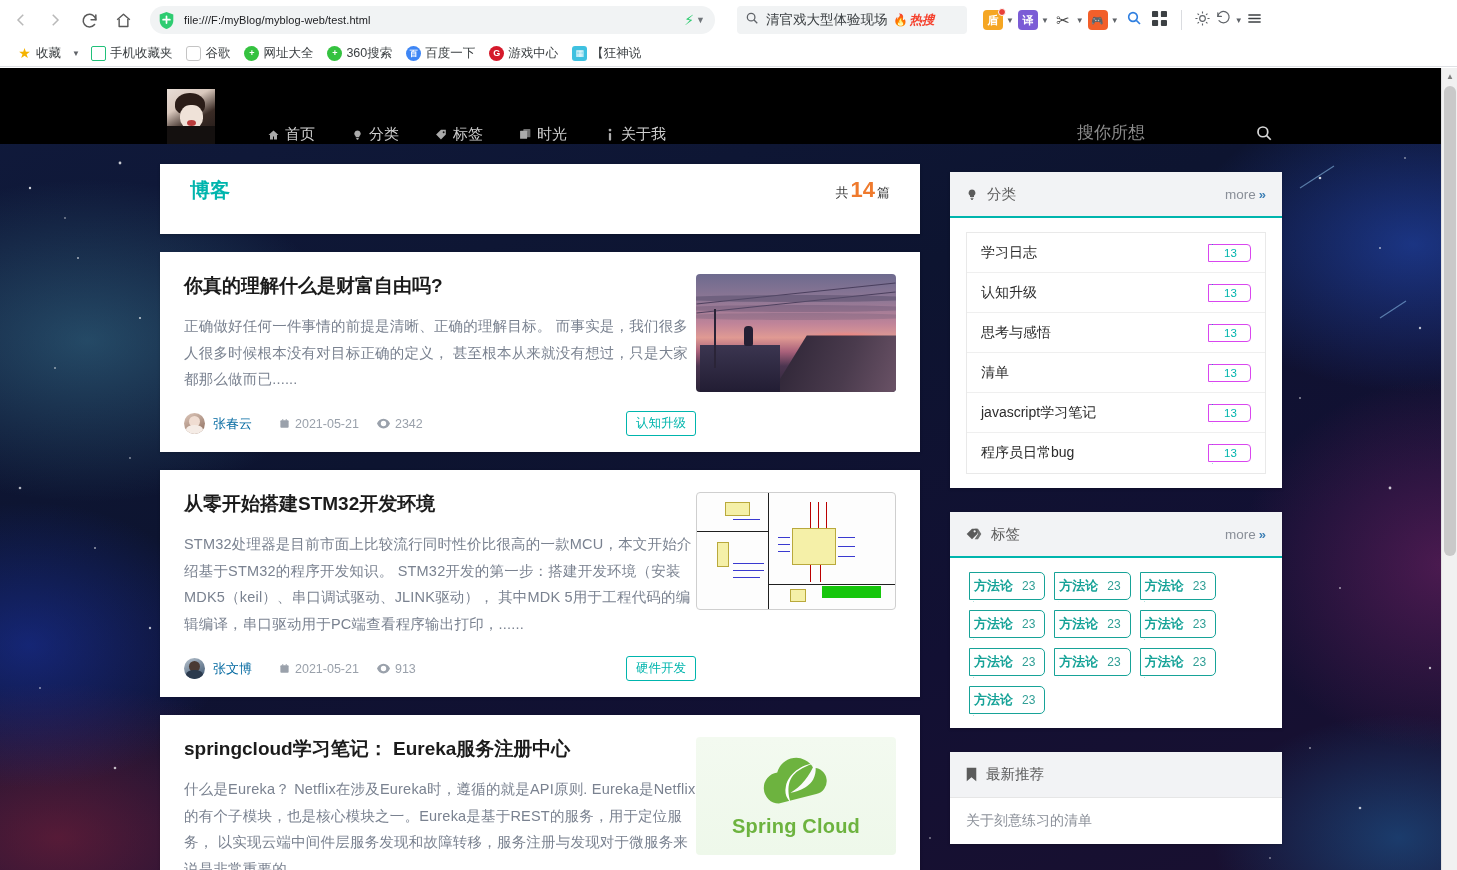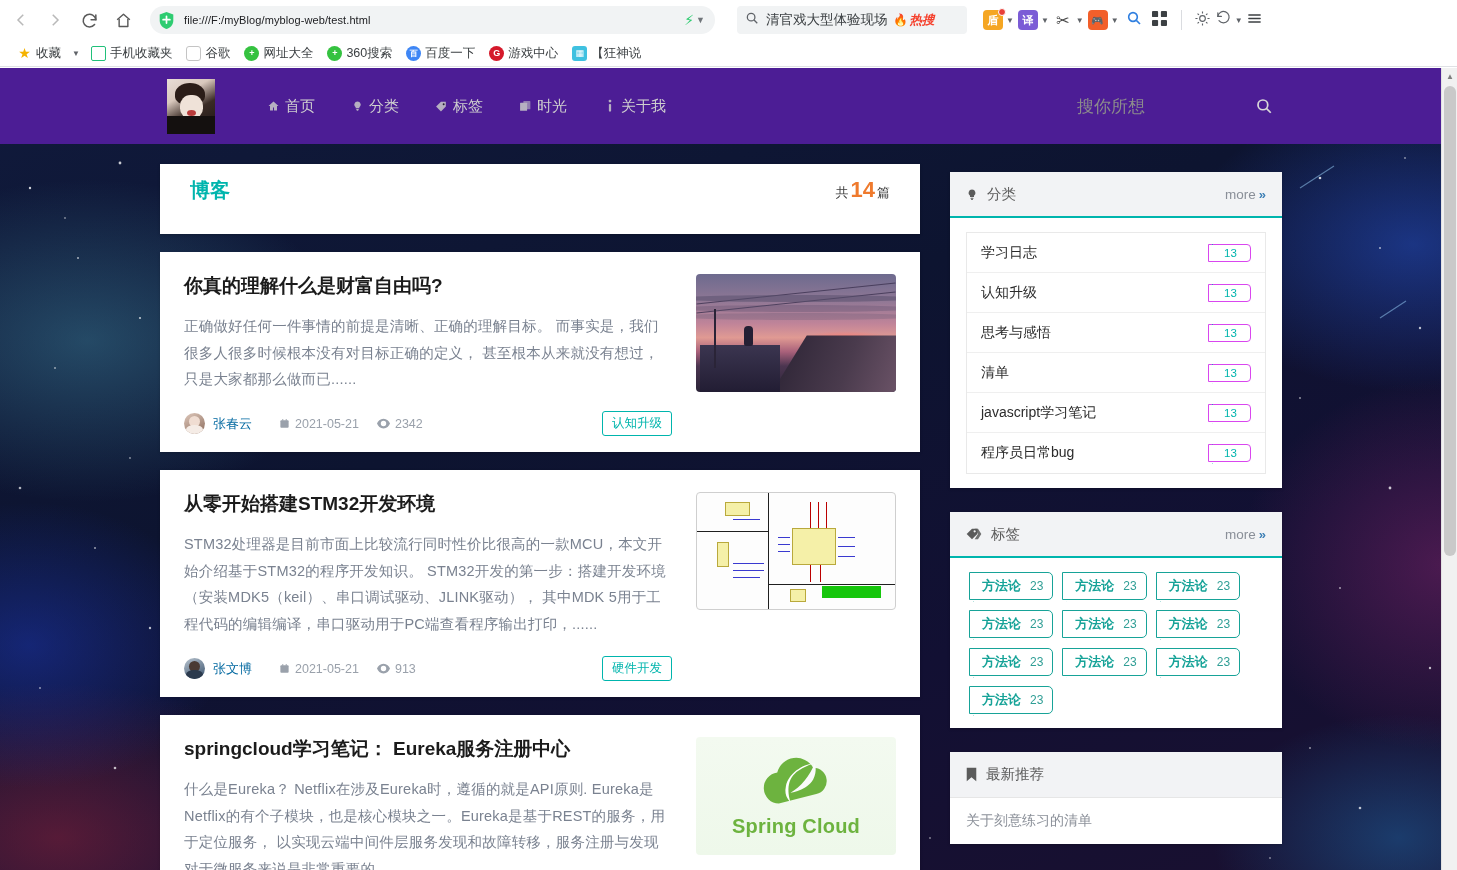--- a/index.html
+++ b/index.html
@@ -101,21 +101,21 @@
       radial-gradient(ellipse 330px 300px at 99% 62%, rgba(150,40,120,.42), transparent 62%),
       radial-gradient(ellipse 420px 250px at 4% 96%, rgba(150,35,60,.52), transparent 62%),
       radial-gradient(ellipse 300px 200px at 96% 96%, rgba(30,120,190,.42), transparent 62%),
       linear-gradient(160deg, #101a3c 0%, #0d1430 40%, #121033 70%, #1a1030 100%);
   }
   .stars { position: absolute; inset: 0; opacity: .9; }
 
   
   .site-header {
     position: absolute; left: 0; top: 0; width: 1441px; height: 76px;
-    background: #4c1d95; display: flex; align-items: center; z-index: 5;
+    background: #000000; display: flex; align-items: flex-end; z-index: 5;
   }
   .logo {
     width: 48px; height: 55px; margin-left: 167px; flex: 0 0 auto;
     background: linear-gradient(150deg,#e8ddd6 0%, #d9c8bd 30%, #3a2b25 58%, #1a1413 100%);
     overflow: hidden; position: relative;
   }
   .logo .hair {
     position:absolute; left:8px; top:4px; width:30px; height:22px;
     background:#2b1d18; border-radius:50% 50% 40% 40%;
   }
@@ -152,21 +152,21 @@
   .blog-count { font-size: 13px; color: #3d3d3d; }
   .blog-count .num { color: #ef7a2d; font-size: 22px; font-weight: bold; padding: 0 2px; }
 
   .blog-head-wrap { background:#fff; box-shadow: 0 1px 3px rgba(0,0,0,.20); margin-top: 20px; padding-bottom: 18px; }
   .blog-head-inner { height: 52px; display:flex; align-items:center; justify-content: space-between; padding: 0 30px; }
 
   
   .post {
     background: #fff; margin-bottom: 18px; padding: 22px 24px 16px 24px;
     box-shadow: 0 1px 3px rgba(0,0,0,.18);
-    display: flex; gap: 24px;
+    display: flex; 
   }
   .post-body { flex: 1 1 auto; min-width: 0; }
   .post-title {
     font-size: 19px; font-weight: bold; color: #1b1b1b; line-height: 1.3;
     margin-bottom: 14px;
   }
   .post-desc {
     font-size: 14.5px; color: #7a8290; line-height: 1.85; letter-spacing: .2px;
   }
   .post-meta {
@@ -251,21 +251,21 @@
   }
   .badge::before {
     content:""; position:absolute; left:-8px; top:-1px; width:11px; height:calc(100% + 2px);
     border-left: 1px solid #00b5ad; border-top: 1px solid #00b5ad; border-bottom: 1px solid #00b5ad;
     clip-path: polygon(100% 0, 34% 50%, 100% 100%, 100% 88%, 58% 50%, 100% 12%);
     background: transparent;
   }
   .tag-badge {
     position: relative; display:inline-flex; align-items:center; gap:9px;
     border: 1px solid #17a398; border-radius: 0 5px 5px 0;
-    padding: 4px 9px 4px 12px; margin: 0 0 10px 9px; background:#fff;
+    padding: 4px 9px 4px 4px; margin: 0 0 10px 9px; background:#fff;
   }
   .tag-badge .tt { color:#17a398; font-size: 13px; font-weight: bold; }
   .tag-badge .tc { color:#2f9e95; font-size: 12px; }
   .tag-badge::before {
     content:""; position:absolute; left:-9px; top:-1px; height:calc(100% + 2px); width:12px;
     border-left: 1px solid #17a398; border-top: 1px solid #17a398; border-bottom: 1px solid #17a398;
     clip-path: polygon(100% 0, 26% 50%, 100% 100%, 100% 90%, 50% 50%, 100% 10%);
   }
   .tags-wrap { display:flex; flex-wrap: wrap; padding: 14px 10px 4px 10px; }
   .rec-row { padding: 14px 16px; font-size: 14px; color:#8b9099; }

